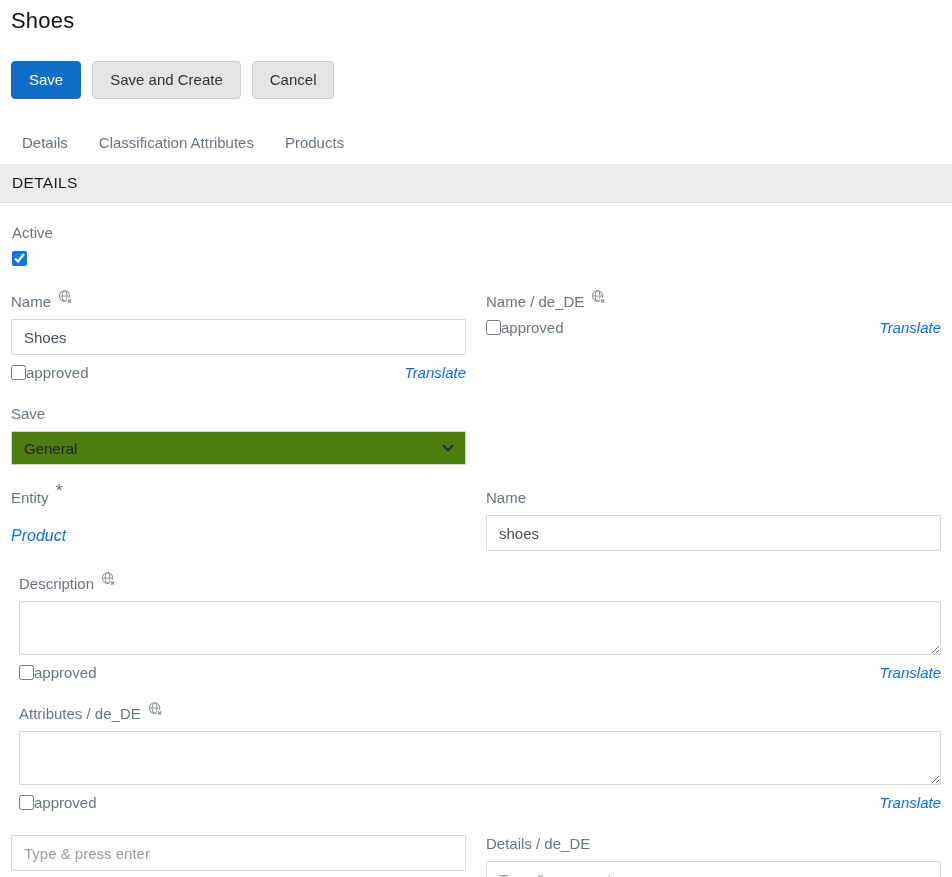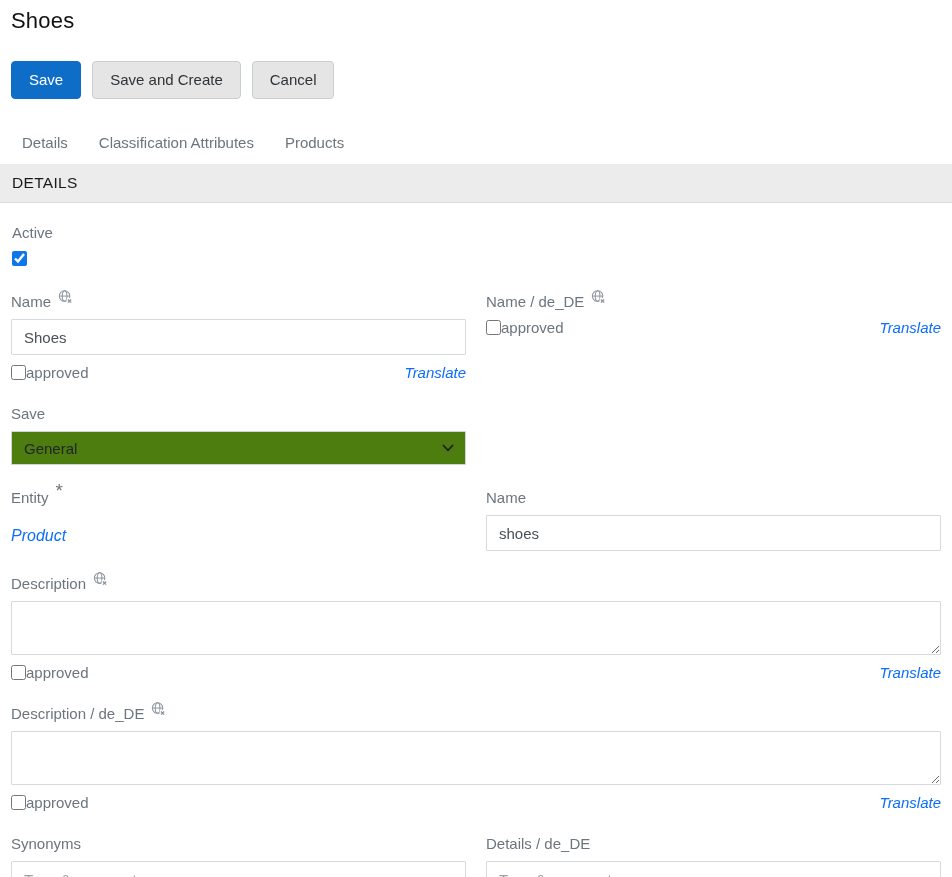--- a/index.html
+++ b/index.html
@@ -80,21 +80,21 @@
 
   .active-field { margin: 21px 1px 0 1px; }
   .active-field .label { margin-bottom: 10px; }
   input[type="checkbox"] {
     width: 15px; height: 15px;
     accent-color: var(--checkbox, #0d76e8);
     cursor: pointer;
   }
 
   .row { display: grid; grid-template-columns: 1fr 1fr; column-gap: 20px; margin-top: 24px; }
-  .row.one { grid-template-columns: 1fr; }
+  .row.one { grid-template-columns: 1fr; margin-left: 8px; }
 
   .text-input, .textarea, .select {
     width: 100%;
     border: 1px solid var(--border, #d6dade);
     border-radius: 1px;
     font-family: "Liberation Sans", sans-serif;
     font-size: 15px;
     color: #495057;
     background: #fff;
   }
@@ -266,41 +266,38 @@
           <span>approved</span>
         </label>
         <a class="link">Translate</a>
       </div>
     </div>
   </div>
 
   <div class="row one">
     <div class="field">
       <div class="label">
-        <span>Description / de_DE</span>
+        <span>Attributes / de_DE</span>
         <svg class="globe-icon" width="15" height="16" viewBox="0 0 16 16">
             <use href="#globe-x"></use>
           </svg>
       </div>
       <textarea class="textarea" value="" style=""></textarea>
       <div class="approve-row">
         <label class="approve">
           <input type="checkbox" style="">
           <span>approved</span>
         </label>
         <a class="link">Translate</a>
       </div>
     </div>
   </div>
 
   <div class="row two">
     <div class="field">
-      <div class="label">
-        <span>Synonyms</span>
-      </div>
       <input type="text" class="text-input" placeholder="Type &amp; press enter" style="">
     </div>
     <div class="field">
       <div class="label">
         <span>Details / de_DE</span>
       </div>
       <input type="text" class="text-input" placeholder="Type &amp; press enter" style="">
     </div>
   </div>
 

